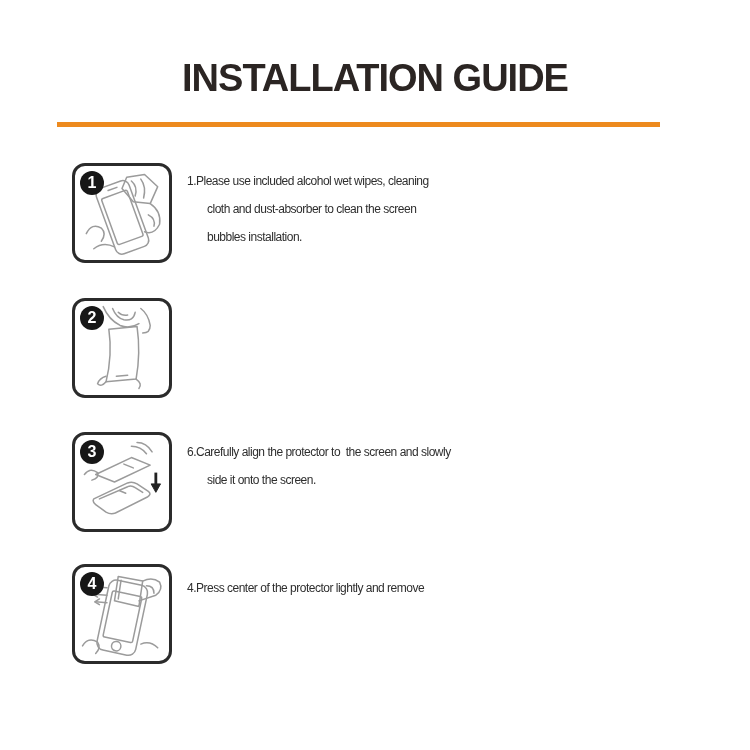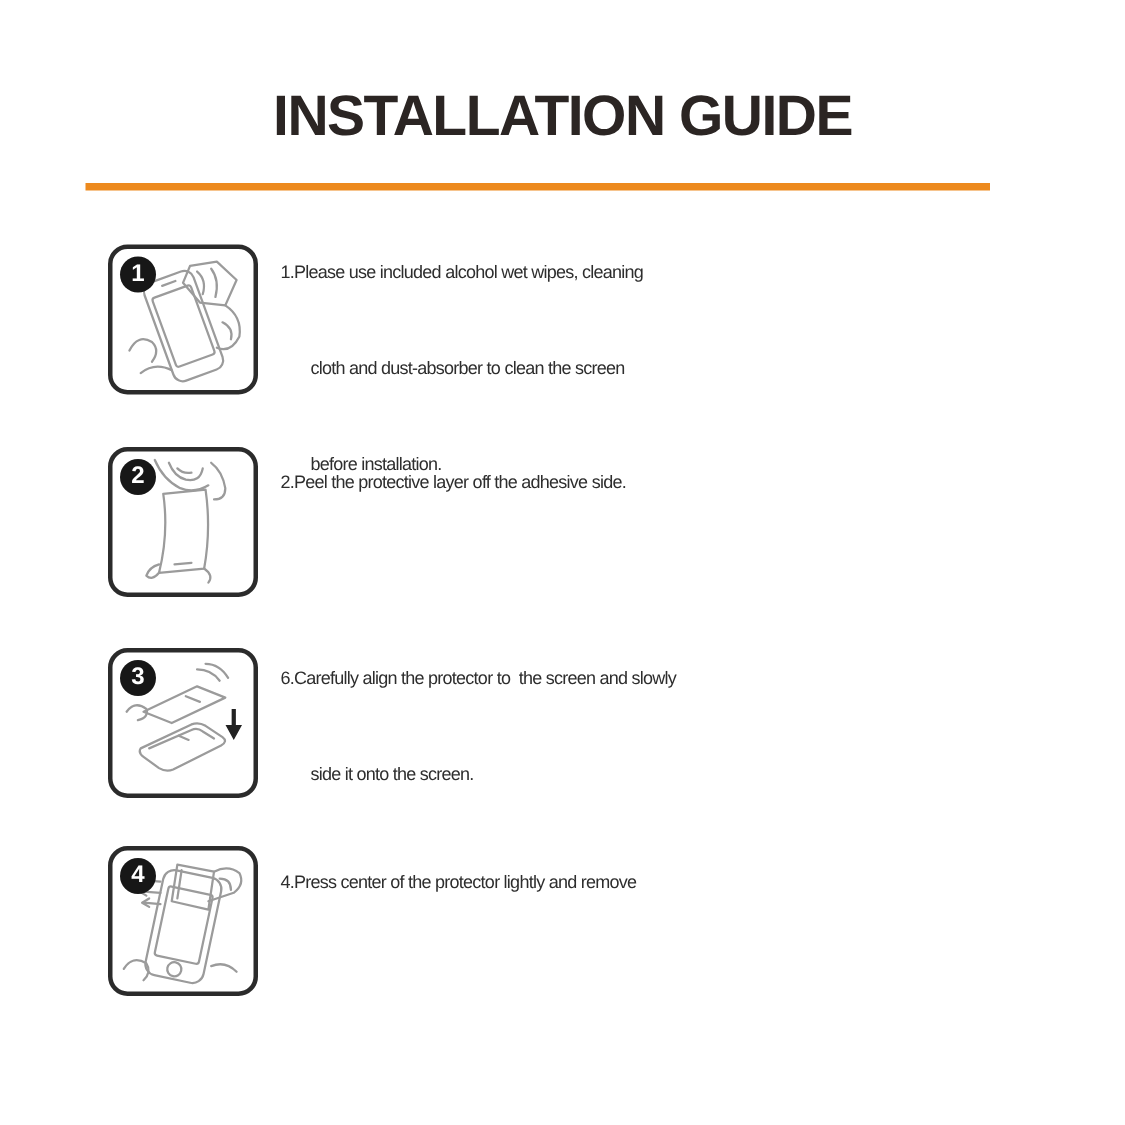--- a/index.html
+++ b/index.html
@@ -62,21 +62,21 @@
     text-align: center;
     z-index: 2;
   }
   .illus-box svg { position: absolute; top: 0; left: 0; width: 94px; height: 94px; }
   .step-text { margin-left: 15px; font-size: 12px; letter-spacing: -0.5px; line-height: 28px; }
   .row-1 .step-text { margin-top: 4px; }
   .row-2 .step-text { margin-top: 9px; }
   .row-3 .step-text { margin-top: 6px; }
   .row-4 .step-text { margin-top: 10px; }
   .line { display: block; white-space: pre; }
-  .line.cont { padding-left: 20px; margin-top: 36px; }
+  .line.cont { padding-left: 20px; }
   .sketch { stroke: #9b9b9b; fill: none; stroke-width: 1.6; stroke-linecap: round; stroke-linejoin: round; }
   .sketch-dark { stroke: #222222; fill: #222222; }
 </style>
 </head>
 <body>
 
 <div class="page">
 
   <div class="title">INSTALLATION GUIDE</div>
   <div class="divider"></div>
@@ -99,44 +99,41 @@
           <path d="M80 40 Q92 48 90 62 Q84 74 74 70"></path>
           <path d="M78 52 Q86 56 84 64"></path>
           <path d="M12 72 Q18 60 28 66 Q34 72 28 80"></path>
           <path d="M20 88 Q30 80 42 86"></path>
         </g>
       </svg>
     </div>
     <div class="step-text">
       <span class="line">1.Please use included alcohol wet wipes, cleaning</span>
       <span class="line cont">cloth and dust-absorber to clean the screen</span>
-      <span class="line cont">before installation.</span>
+      <span class="line cont">bubbles installation.</span>
     </div>
   </div>
 
   <div class="step-row row-2">
     <div class="illus-box">
       <div class="badge">2</div>
       <svg viewBox="0 0 100 100">
         <g class="sketch">
           <path d="M36 30 L66 27 Q70 55 65 83 L33 86 Q40 58 36 30 Z"></path>
           <path d="M33 86 Q28 92 24 88 Q26 82 33 80"></path>
           <path d="M65 83 Q72 88 68 93"></path>
           <line x1="44" y1="80" x2="56" y2="79"></line>
         </g>
         <g class="sketch">
           <path d="M40 8 Q44 18 52 20 Q62 22 64 12"></path>
           <path d="M30 6 Q36 20 48 26 Q58 30 68 24"></path>
           <path d="M70 8 Q78 14 80 26 Q80 34 72 34"></path>
           <path d="M46 12 Q50 16 56 15"></path>
         </g>
       </svg>
-    </div>
-    <div class="step-text">
-      <span class="line">2.Peel the protective layer off the adhesive side.</span>
     </div>
   </div>
 
   <div class="step-row row-3">
     <div class="illus-box">
       <div class="badge">3</div>
       <svg viewBox="0 0 100 100">
         <g class="sketch">
           <path d="M22 42 L60 24 L80 32 L42 50 Z"></path>
           <line x1="52" y1="31" x2="62" y2="35"></line>

